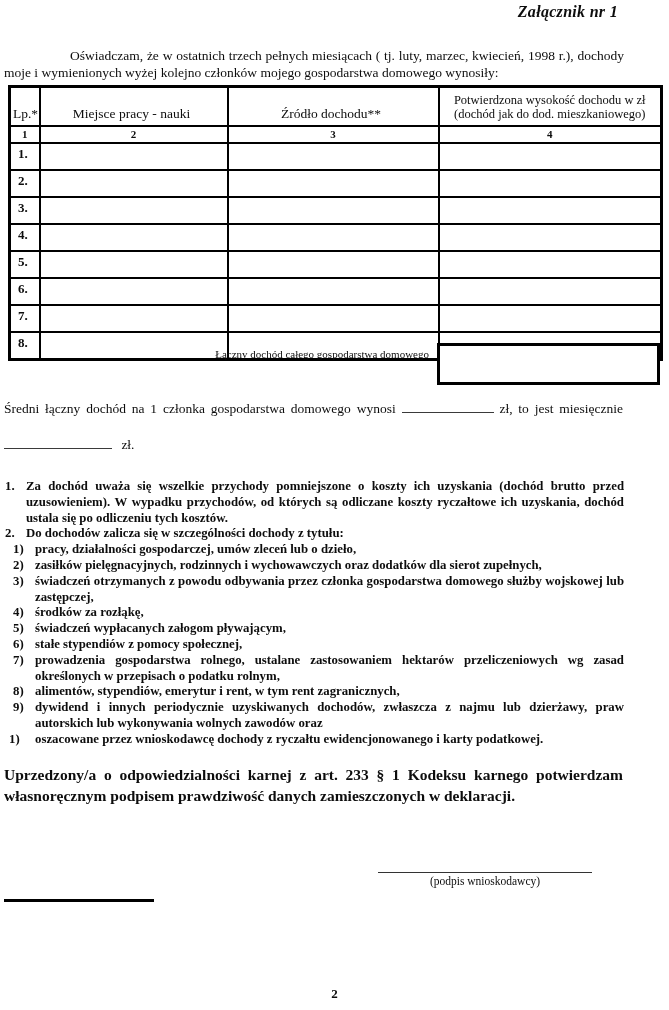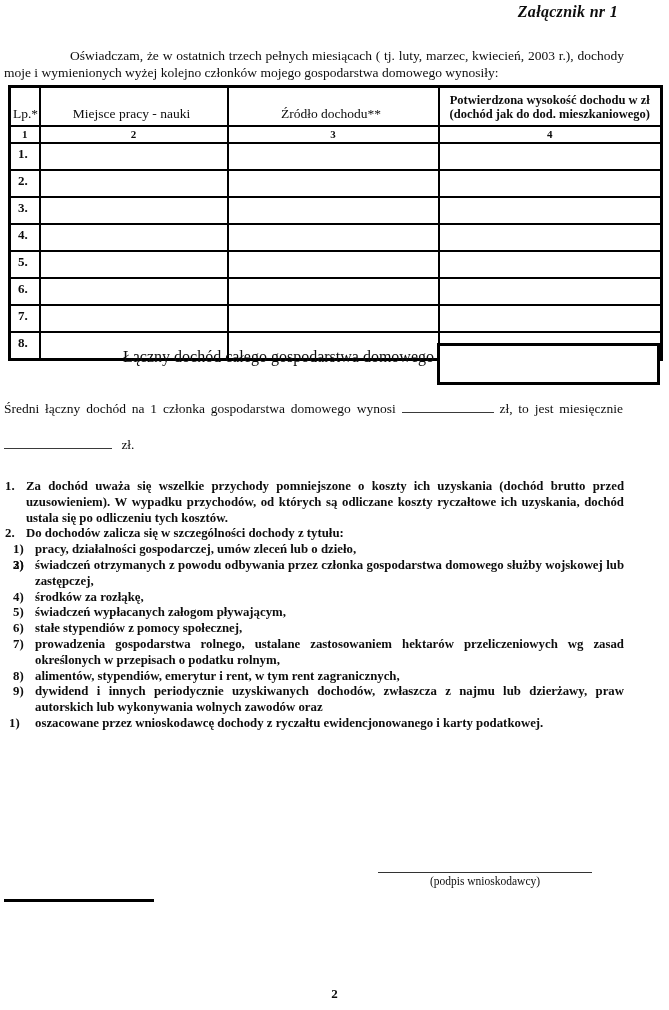--- a/index.html
+++ b/index.html
@@ -34,40 +34,40 @@
     width:652px;border:3px solid #000;
   }
   table.income th, table.income td{
     border:2px solid #000;overflow:hidden;
   }
   tr.hdr-row th{
     height:33px;font-weight:normal;font-size:13.5px;
     text-align:center;vertical-align:bottom;padding:0 6px 3px 2px;
   }
   tr.hdr-row th.col4{
-    font-size:12.5px;line-height:14px;vertical-align:middle;padding:2px 3px;font-weight:bold;
+    font-size:12.5px;line-height:14px;vertical-align:middle;padding:2px 3px;
   }
   tr.num-row td{
     height:13px;font-size:11px;font-weight:bold;
     text-align:center;vertical-align:middle;line-height:11px;
   }
   tr.data-row td{height:23px;}
   tr.data-row td.lp{
     font-size:13px;font-weight:bold;vertical-align:top;
     padding:2px 0 0 7px;text-align:left;
   }
 
   
   .total-row{
     position:absolute;top:343px;left:8px;width:652px;
     display:flex;align-items:stretch;
   }
   .total-label{
-    width:429px;text-align:right;font-size:16px;
-    padding:5px 3px 0 0;box-sizing:border-box;
+    width:429px;text-align:right;font-size:11px;
+    padding:5px 8px 0 0;box-sizing:border-box;
   }
   .total-box{
     width:223px;height:42px;border:3px solid #000;
     box-sizing:border-box;background:#fff;
     font-size:13.5px;padding:2px 4px;
   }
 
   
   .avg{
     position:absolute;top:399px;left:4px;right:9px;
@@ -130,21 +130,21 @@
     text-align:center;font-size:13px;font-weight:bold;
   }
 </style>
 </head>
 <body>
 
 <div class="page">
 
   <div class="attachment">Załącznik nr 1</div>
 
-  <div class="intro">Oświadczam, że w ostatnich trzech pełnych miesiącach ( tj. luty, marzec, kwiecień, 2003 r.), dochody moje i wymienionych wyżej kolejno członków mojego gospodarstwa domowego wynosiły:</div>
+  <div class="intro">Oświadczam, że w ostatnich trzech pełnych miesiącach ( tj. luty, marzec, kwiecień, 1998 r.), dochody moje i wymienionych wyżej kolejno członków mojego gospodarstwa domowego wynosiły:</div>
 
   <div class="tbl-wrap">
     <table class="income">
       <colgroup>
         <col style="width:30px">
           <col style="width:188px">
           <col style="width:211px">
           <col style="width:223px">
       </colgroup>
       <tbody>
@@ -237,20 +237,21 @@
     <div class="note-item level1">
       <span class="num">2.</span>
       <span>Do dochodów zalicza się w szczególności dochody z tytułu:</span>
     </div>
     <div class="note-item level2">
       <span class="num">1)</span>
       <span>pracy, działalności gospodarczej, umów zleceń lub o dzieło,</span>
     </div>
     <div class="note-item level2">
       <span class="num">2)</span>
+      <span>zasiłków pielęgnacyjnych, rodzinnych i wychowawczych oraz dodatków dla sierot zupełnych,</span>
     </div>
     <div class="note-item level2">
       <span class="num">3)</span>
       <span>świadczeń otrzymanych z powodu odbywania przez członka gospodarstwa domowego służby wojskowej lub zastępczej,</span>
     </div>
     <div class="note-item level2">
       <span class="num">4)</span>
       <span>środków za rozłąkę,</span>
     </div>
     <div class="note-item level2">
@@ -272,20 +273,21 @@
     <div class="note-item level2">
       <span class="num">9)</span>
       <span>dywidend i innych periodycznie uzyskiwanych dochodów, zwłaszcza z najmu lub dzierżawy, praw autorskich lub wykonywania wolnych zawodów oraz</span>
     </div>
     <div class="note-item level2 wide">
       <span class="num">1)</span>
       <span>oszacowane przez wnioskodawcę dochody z ryczałtu ewidencjonowanego i karty podatkowej.</span>
     </div>
   </div>
 
+  <div class="declaration">Uprzedzony/a o odpowiedzialności karnej z art. 233 § 1 Kodeksu karnego potwierdzam własnoręcznym podpisem prawdziwość danych zamieszczonych w deklaracji.</div>
 
   <div class="signature">
     <div class="sig-line"></div>
     <div class="sig-caption">(podpis wnioskodawcy)</div>
   </div>
 
   <div class="foot-divider"></div>
 
   <div class="page-num">2</div>
 

